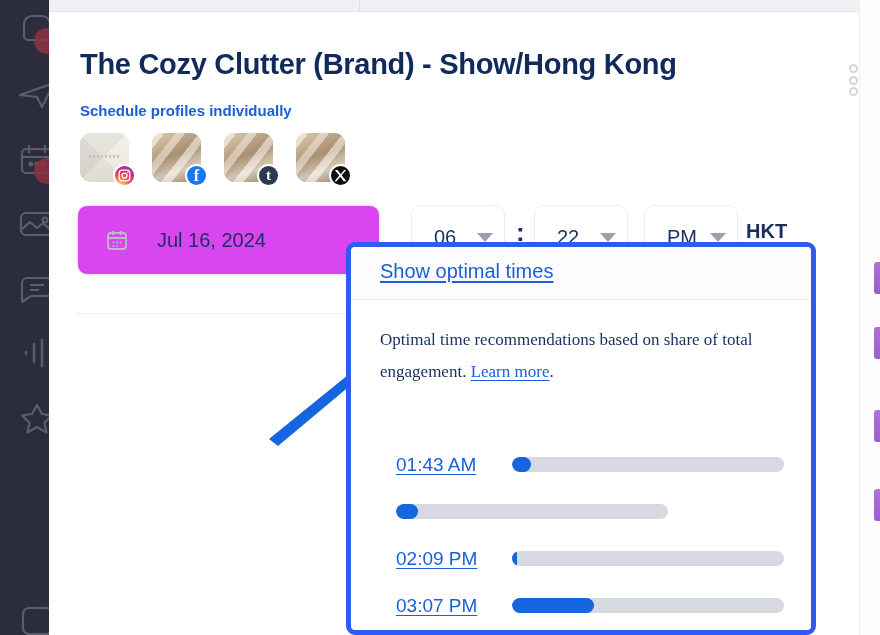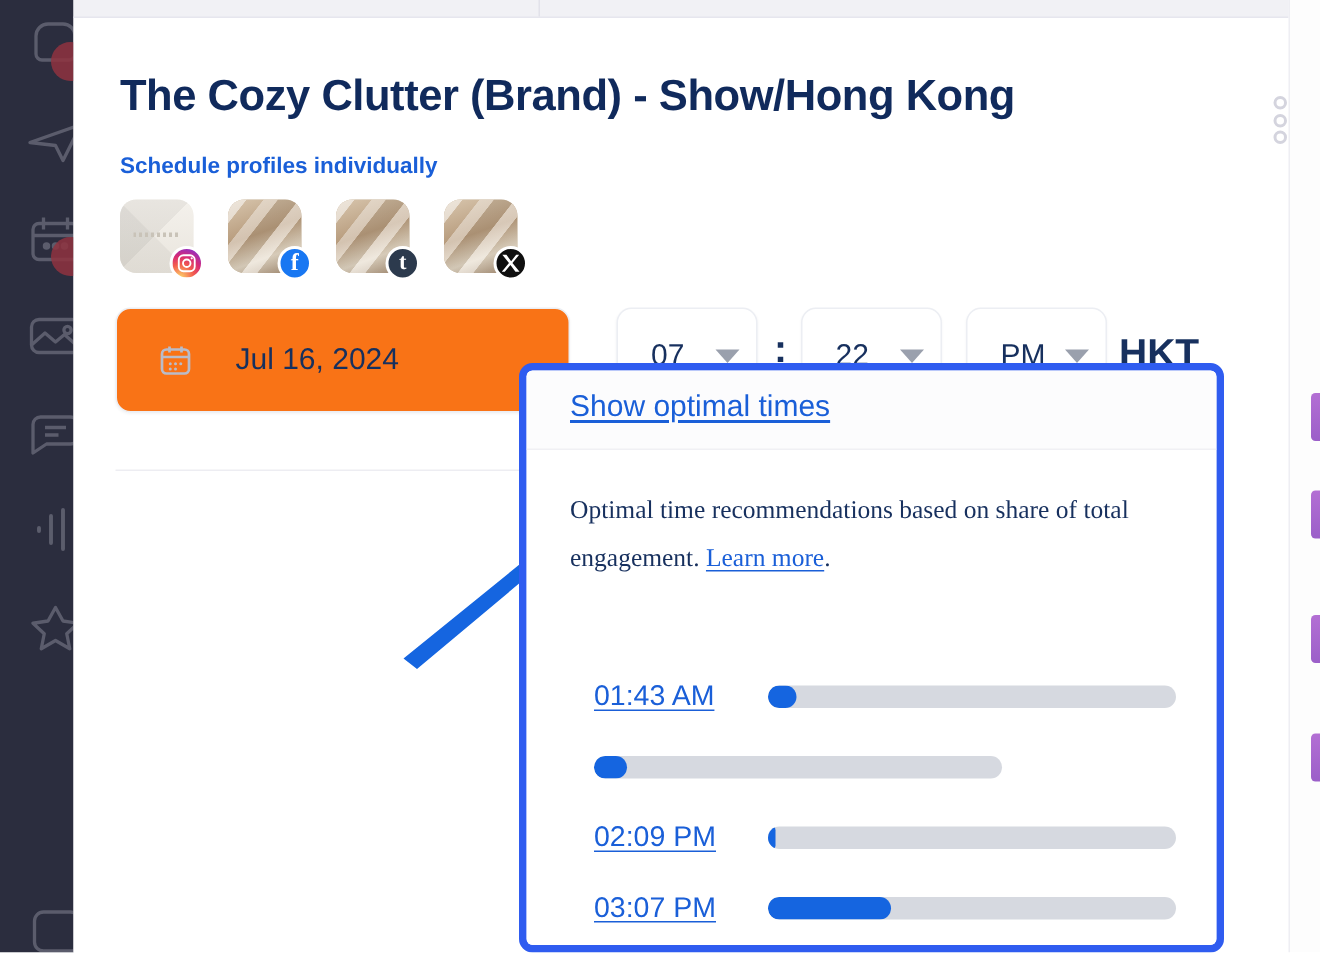--- a/index.html
+++ b/index.html
@@ -99,21 +99,21 @@
   .badge.fb { background: #1877f2; font-size: 16px; font-family: "Liberation Serif", serif; }
   .badge.tb { background: #2c3a4d; font-family: "Liberation Serif", serif; font-size: 15px; }
   .badge.x  { background: #0f0f0f; font-size: 13px; }
   .badge svg { width: 15px; height: 15px; }
 
   
   .date-field {
     position: absolute; left: 28px; top: 193px;
     width: 303px; height: 70px;
     border: 1px solid #eceef3; border-radius: 10px;
-    background: #f97316; display: flex; align-items: center;
+    background: #d946ef; display: flex; align-items: center;
     box-shadow: 0 1px 2px rgba(20,30,60,.05); cursor: pointer;
   }
   .cal-icon { margin-left: 27px; width: 24px; height: 24px; }
   .date-text { margin-left: 28px; font-size: 20px; color: #17305e; font-weight: 400; }
 
   .time-sel {
     position: absolute; top: 193px; height: 64px;
     border: 1px solid #eceef3; border-radius: 10px; background: #fff;
     display: flex; align-items: center; justify-content: space-between;
     padding: 0 11px 0 22px; cursor: pointer;
@@ -127,21 +127,21 @@
   }
   #sel-hour { left: 362px; width: 94px; }
   #sel-min  { left: 485px; width: 94px; }
   #sel-mer  { left: 595px; width: 94px; }
   .colon {
     position: absolute; left: 467px; top: 205px;
     font-size: 26px; color: #17305e; font-weight: 600;
   }
   .tz {
     position: absolute; left: 697px; top: 208px;
-    font-size: 26px; color: #17305e; font-weight: 600;
+    font-size: 20px; color: #17305e; font-weight: 600;
   }
 
   .divider {
     position: absolute; left: 28px; top: 301px; width: 292px; height: 1px;
     background: #ededf2;
   }
 
   
   .panel {
     position: absolute; left: 346px; top: 242px;
@@ -314,21 +314,21 @@
           <circle cx="12" cy="14.5" r="1" fill="#b9bcc9" stroke="none"></circle>
           <circle cx="15.5" cy="14.5" r="1" fill="#b9bcc9" stroke="none"></circle>
           <circle cx="8.5" cy="18" r="1" fill="#b9bcc9" stroke="none"></circle>
           <circle cx="12" cy="18" r="1" fill="#b9bcc9" stroke="none"></circle>
         </svg>
       </span>
       <span class="date-text">Jul 16, 2024</span>
     </div>
 
     <div class="time-sel" id="sel-hour">
-      <span class="val">07</span>
+      <span class="val">06</span>
       <span class="caret"></span>
     </div>
     <div class="colon">:</div>
     <div class="time-sel" id="sel-min">
       <span class="val">22</span>
       <span class="caret"></span>
     </div>
     <div class="time-sel" id="sel-mer">
       <span class="val">PM</span>
       <span class="caret"></span>

